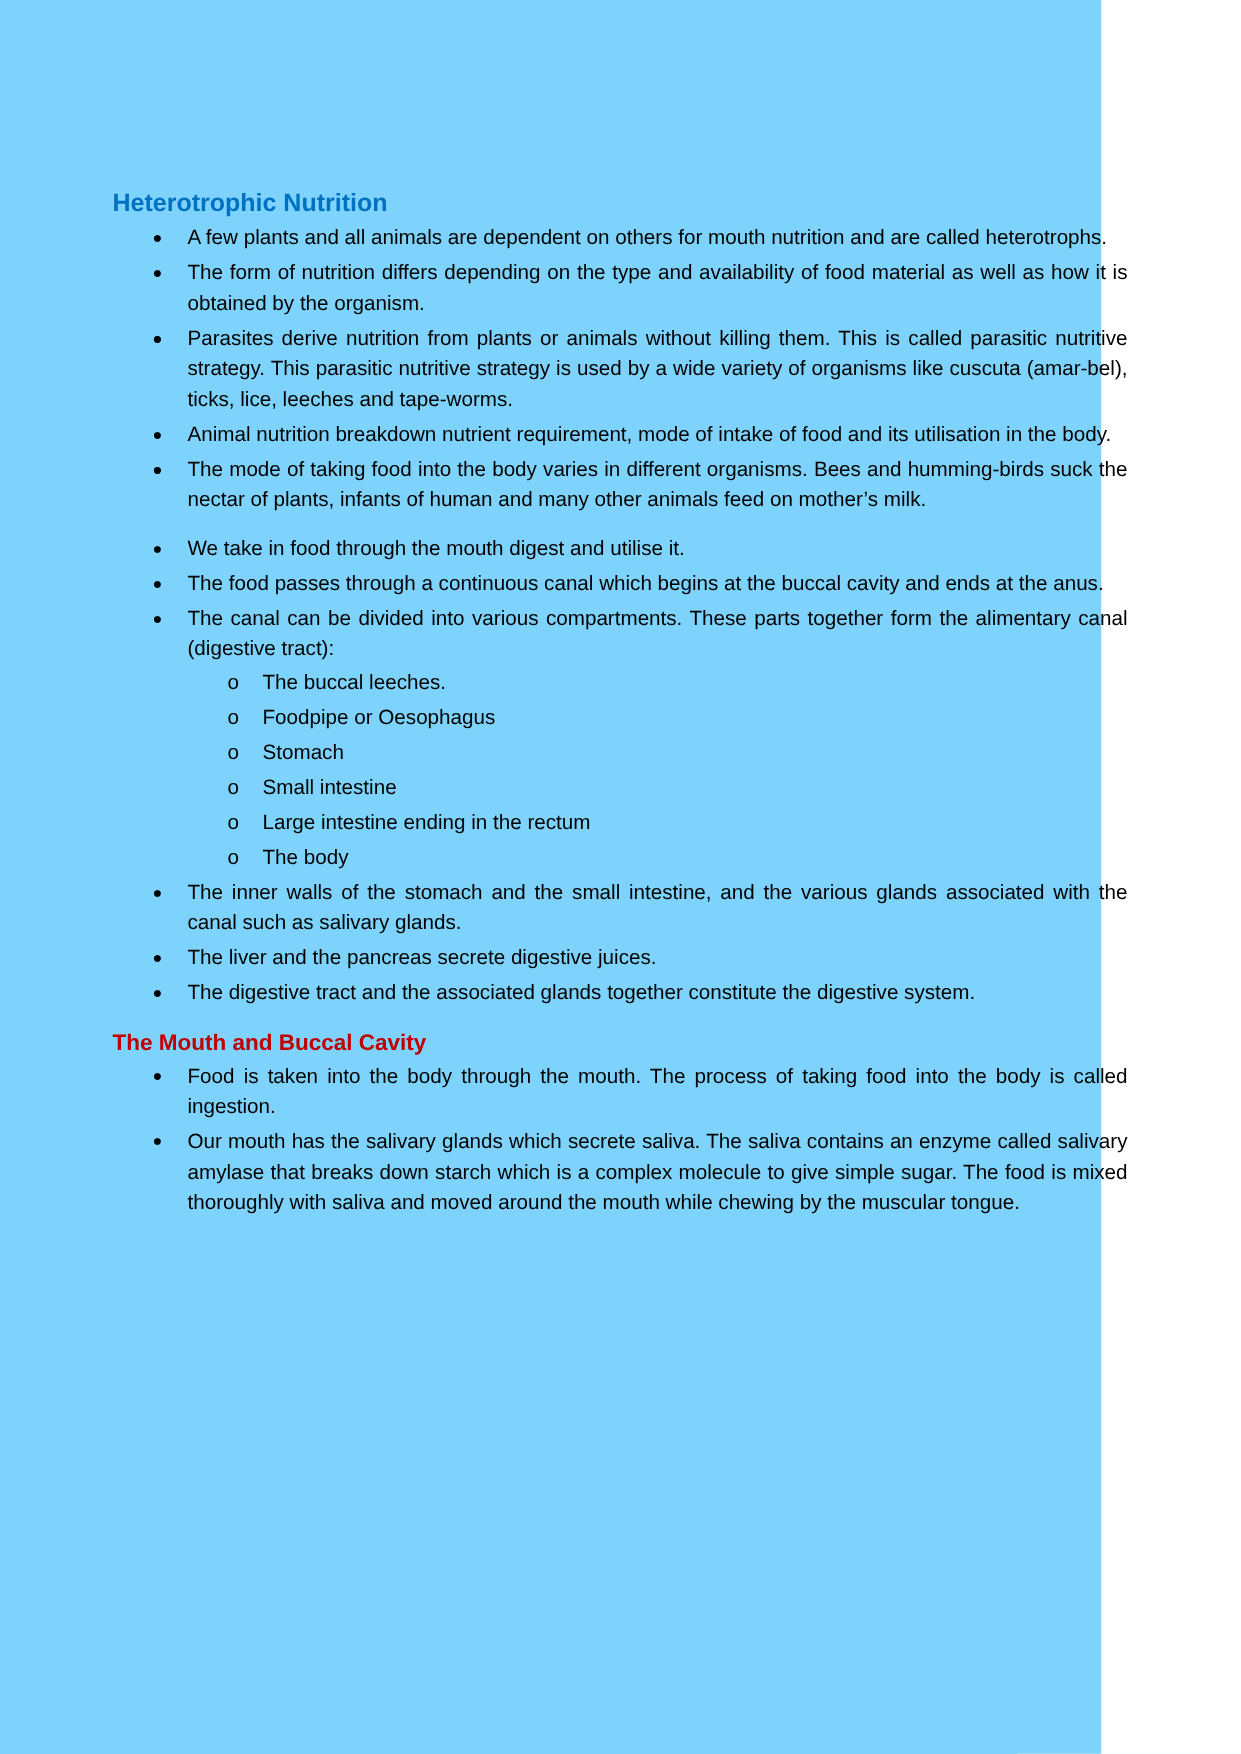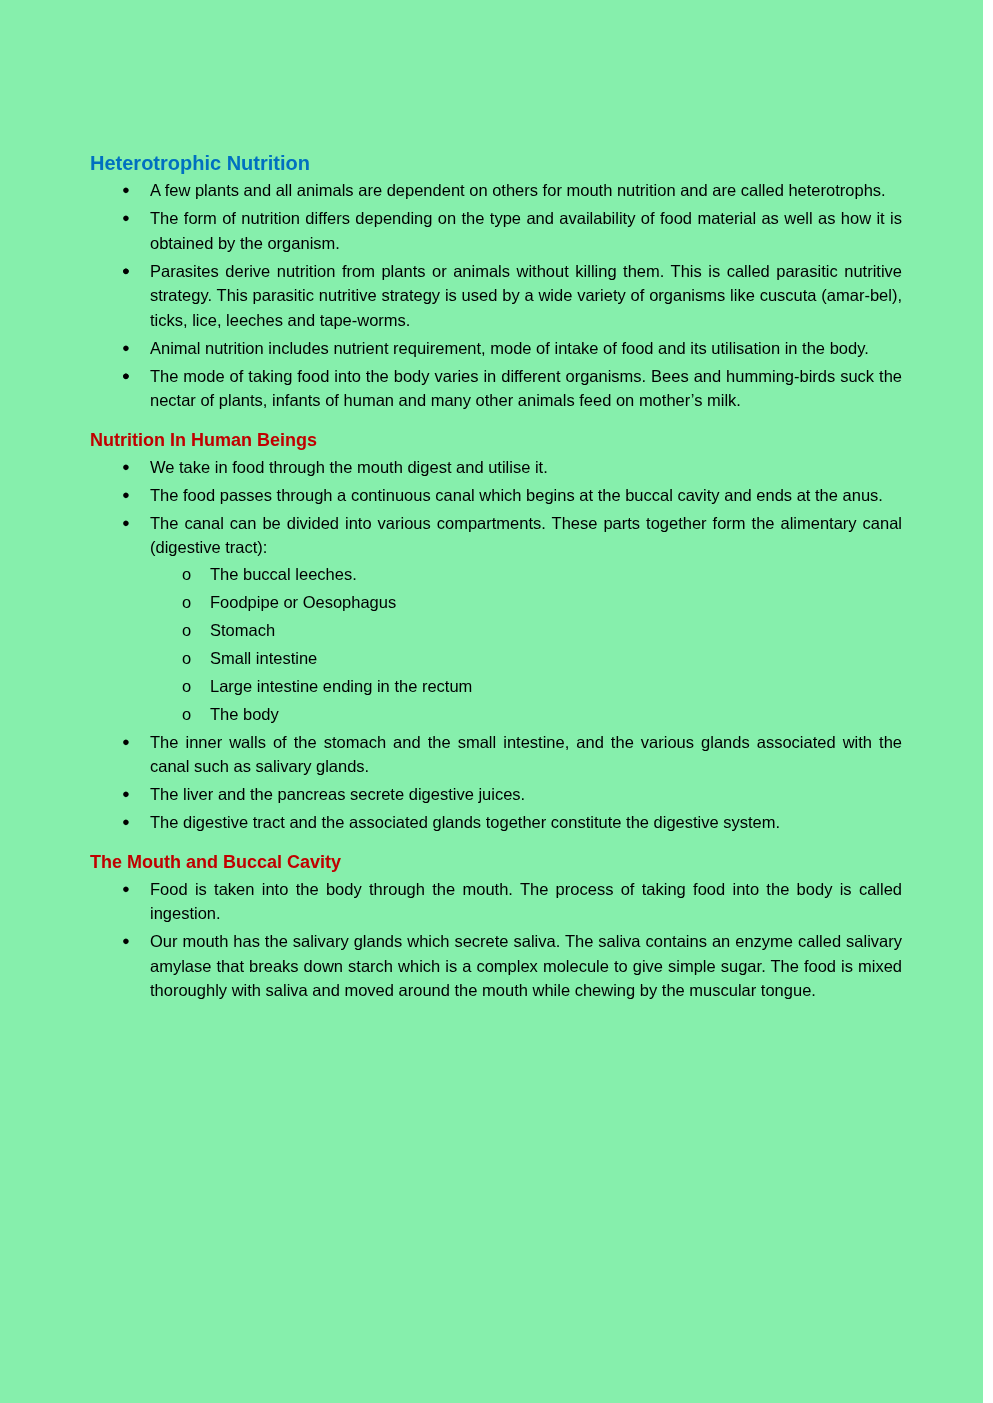--- a/index.html
+++ b/index.html
@@ -1,18 +1,18 @@
 <!DOCTYPE html>
 <html><head>
 <meta charset="utf-8">
 <style>
   html, body { margin: 0; padding: 0; background: #ffffff; }
   body { width: 993px; height: 1403px; position: relative; overflow: hidden;
          font-family: "Liberation Sans", sans-serif; color: #000; }
-  .page { position: absolute; left: 0; top: 0; width: 983px; height: 1403px; background: #86efac; }
+  .page { position: absolute; left: 0; top: 0; width: 881px; height: 1403px; background: #7dd3fc; }
   .content { position: absolute; left: 90px; top: 150px; width: 812px; }
   h2 { margin: 0; font-weight: bold; font-size: 19px; line-height: 26px; }
   h2.blue { color: #0070c0; font-size: 20px; }
   h2.red { color: #c00000; font-size: 18px; }
   ul.bul { list-style: none; margin: 2px 0 0 0; padding: 0; }
   ul.bul > li { position: relative; padding-left: 60px; font-size: 16.5px; line-height: 24.5px;
                 margin-bottom: 3.5px; text-align: justify; }
   ul.bul > li .dot { position: absolute; left: 32px; top: 0; font-size: 13px; }
   ul.sub { list-style: none; margin: 2px 0 0 0; padding: 0; }
   ul.sub > li { position: relative; padding-left: 120px; margin-left: -60px; font-size: 16.5px;
@@ -26,27 +26,26 @@
 
 <div class="page">
   <div class="content" id="content">
       <div class="sec">
         <h2 class="blue" style="color: rgb(0, 112, 192);">Heterotrophic Nutrition</h2>
         <ul class="bul">
           <li><span class="dot">●</span><span>A </span><b>few plants and all animals are dependent on others</b><span> for mouth </span><b>nutrition</b><span> and are called </span><b>heterotrophs.</b></li>
           <li><span class="dot">●</span><span>The form of nutrition differs depending on the type and availability of food material as well as how it is obtained by the organism.</span></li>
           <li><span class="dot">●</span></li>
           <li><span class="dot">●</span><span>Parasites derive nutrition from plants or animals without killing them. This is called parasitic nutritive strategy. This parasitic nutritive strategy is used by a wide variety of organisms like cuscuta (amar-bel), ticks, lice, leeches and tape-worms.</span></li>
-          <li><span class="dot">●</span><span>Animal nutrition includes nutrient requirement, mode of intake of food and its utilisation in the body.</span></li>
+          <li><span class="dot">●</span><span>Animal nutrition breakdown nutrient requirement, mode of intake of food and its utilisation in the body.</span></li>
           <li><span class="dot">●</span></li>
           <li><span class="dot">●</span><span>The mode of taking food into the body varies in different organisms. Bees and humming-birds suck the nectar of plants, infants of human and many other animals feed on mother’s milk.</span></li>
         </ul>
       </div>
       <div class="sec">
-        <h2 class="red" style="color: rgb(192, 0, 0);">Nutrition In Human Beings</h2>
         <ul class="bul">
           <li><span class="dot">●</span><span>We take in food through the mouth digest and utilise it.</span></li>
           <li><span class="dot">●</span><span>The food passes through a continuous canal which begins at the </span><b>buccal cavity</b><span> and ends at the </span><b>anus.</b></li>
           <li><span class="dot">●</span><span>The canal can be divided into various compartments. These parts together form the alimentary canal (digestive tract):</span><ul class="sub">
               <li><span class="o">o</span><span>The buccal leeches.</span></li>
               <li><span class="o">o</span><span>Foodpipe or Oesophagus</span></li>
               <li><span class="o">o</span><span>Stomach</span></li>
               <li><span class="o">o</span><span>Small intestine</span></li>
               <li><span class="o">o</span><span>Large intestine ending in the rectum</span></li>
               <li><span class="o">o</span><span>The body</span></li>

